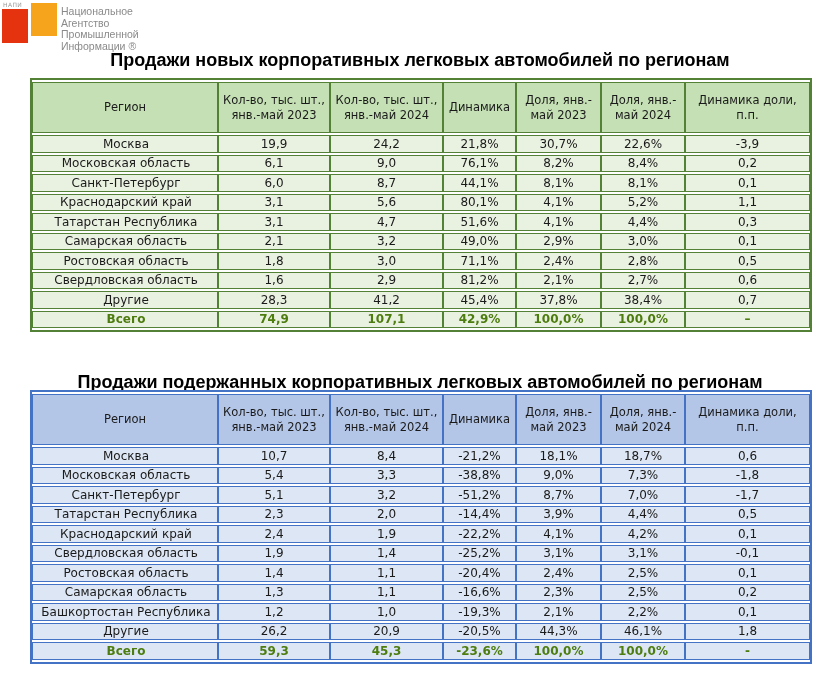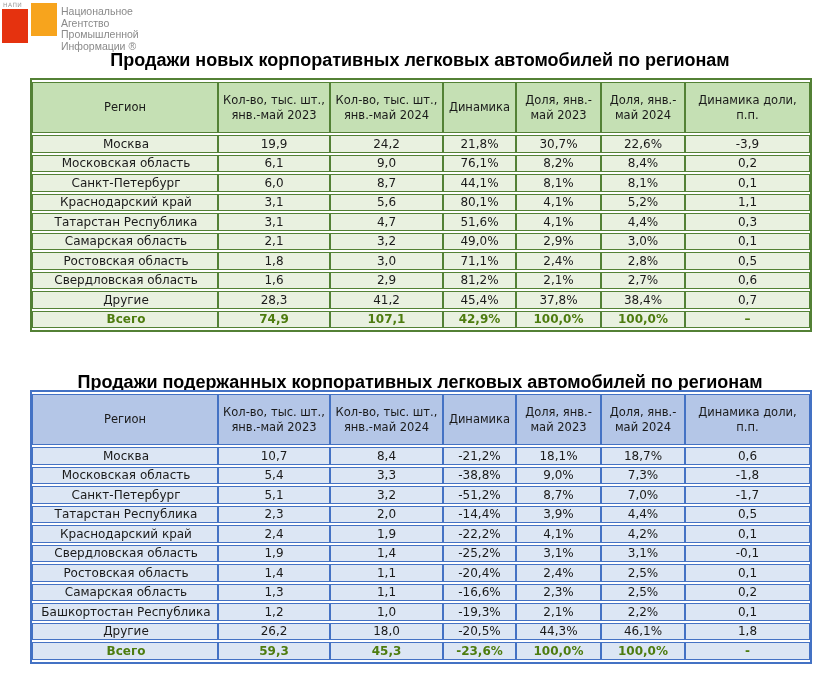--- a/index.html
+++ b/index.html
@@ -271,21 +271,21 @@
           <td class="num">1,2</td>
           <td class="num">1,0</td>
           <td class="num">-19,3%</td>
           <td class="num">2,1%</td>
           <td class="num">2,2%</td>
           <td class="num">0,1</td>
         </tr>
         <tr class="">
           <td class="region">Другие</td>
           <td class="num">26,2</td>
-          <td class="num">18,0</td>
+          <td class="num">20,9</td>
           <td class="num">-20,5%</td>
           <td class="num">44,3%</td>
           <td class="num">46,1%</td>
           <td class="num">1,8</td>
         </tr>
         <tr class="total">
           <td class="region">Всего</td>
           <td class="num">59,3</td>
           <td class="num">45,3</td>
           <td class="num">-23,6%</td>

